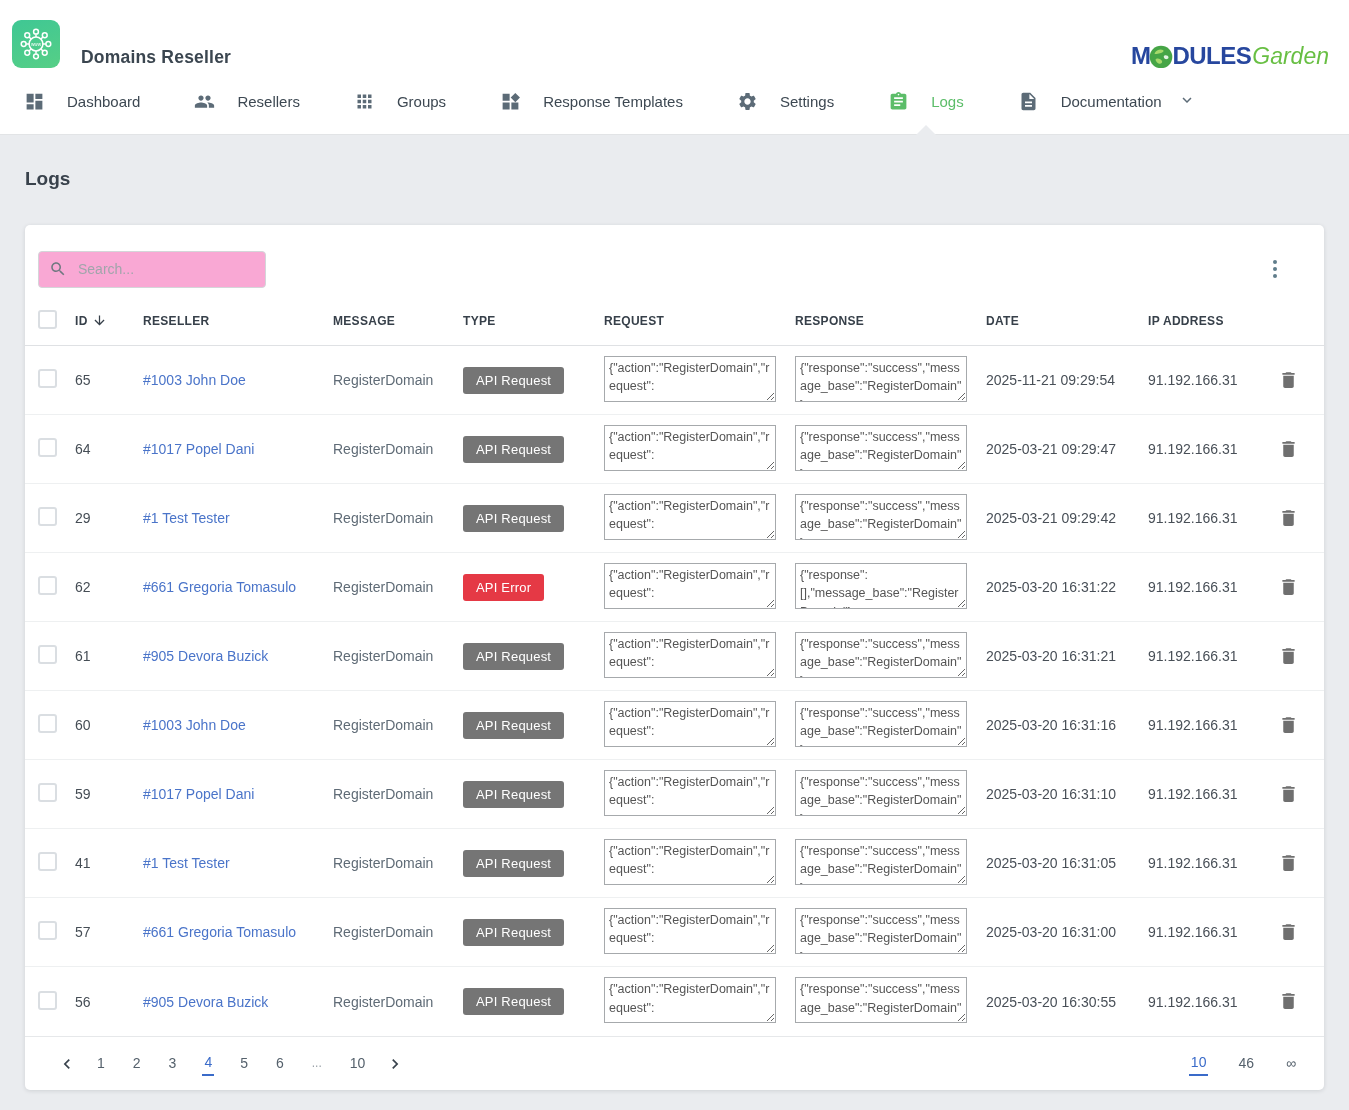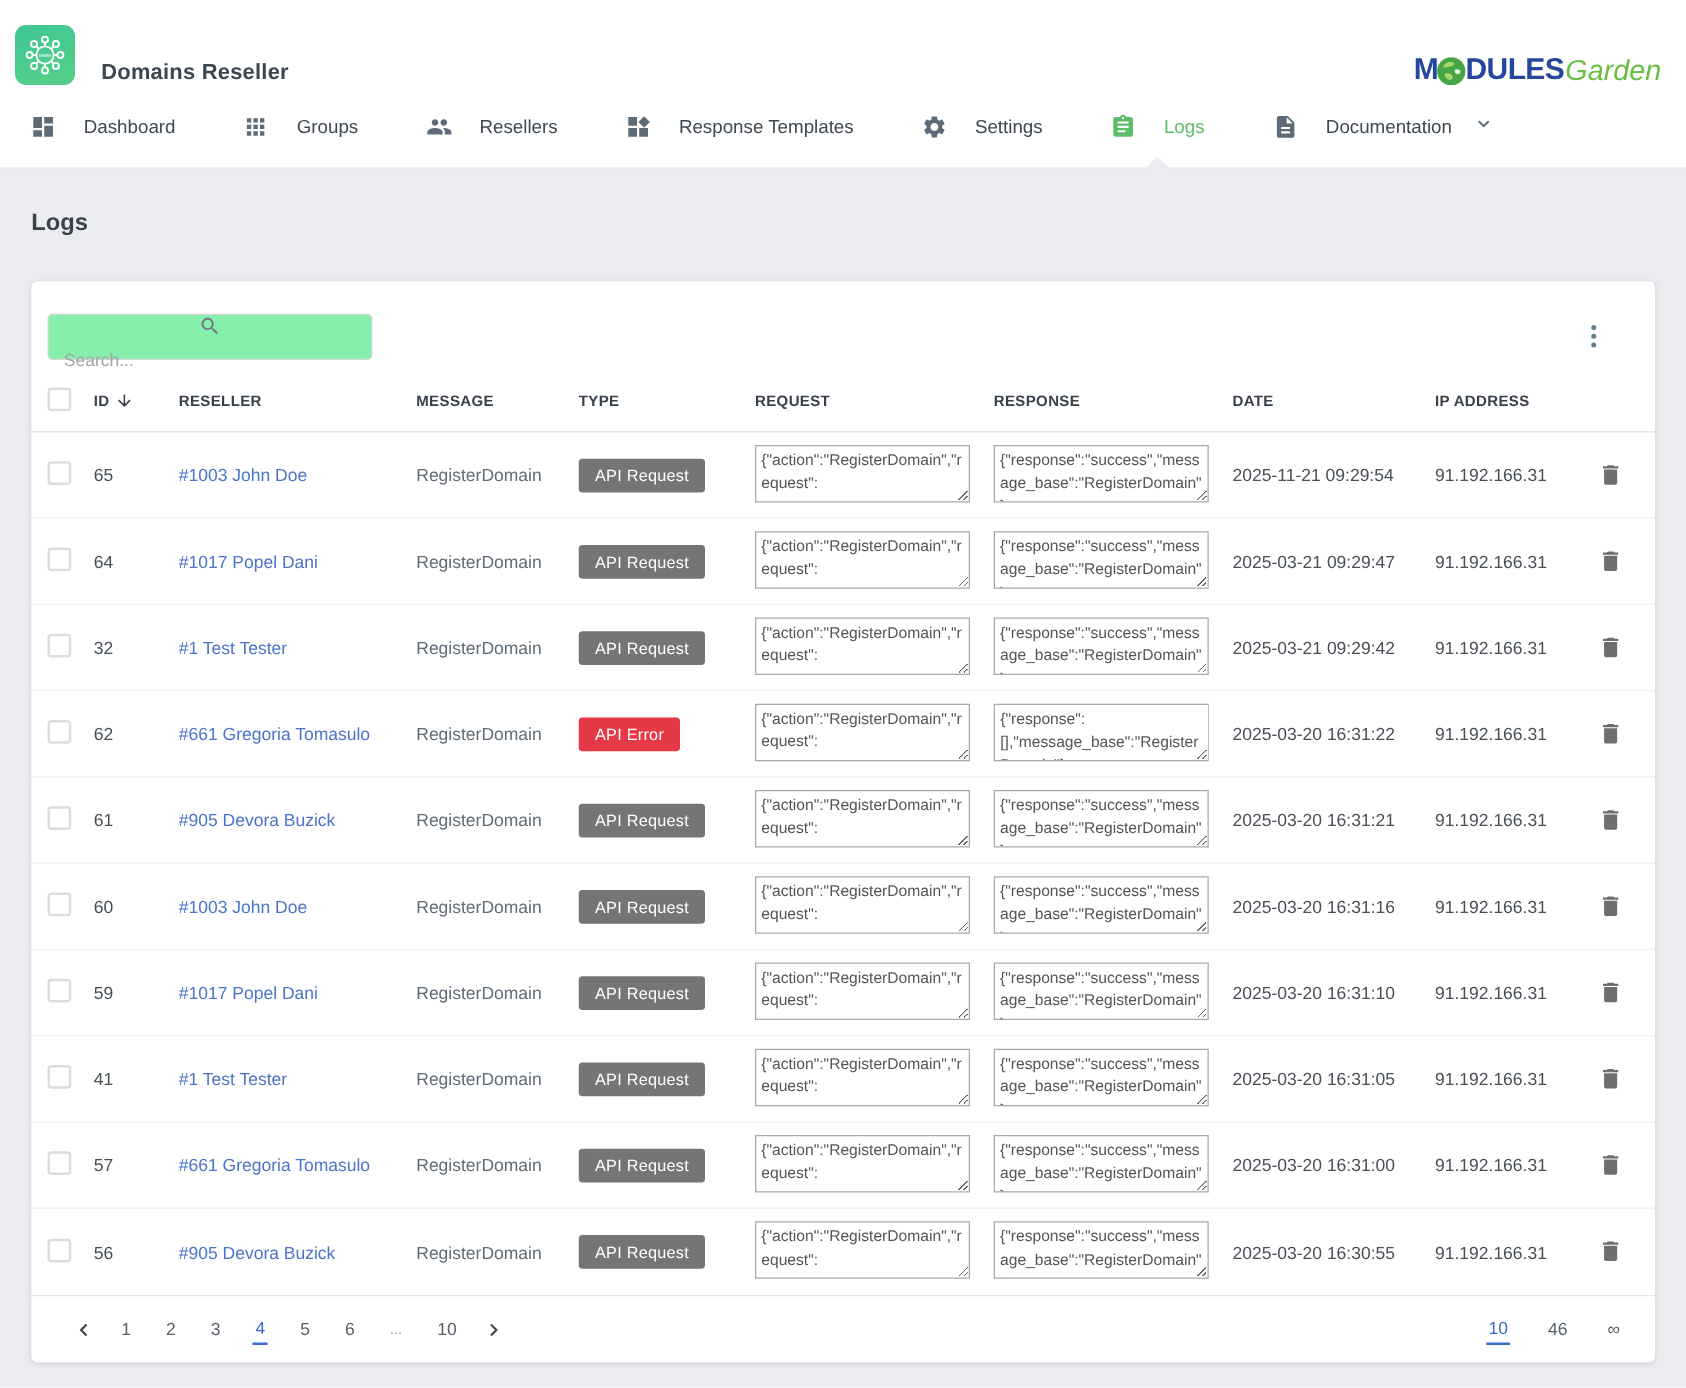--- a/index.html
+++ b/index.html
@@ -57,22 +57,22 @@
   .page-title { font-size:19px; font-weight:bold; color:#39424c; margin:13px 0 0 0; }
 
   .card {
     margin-top:35px; background:#fff; border-radius:5px;
     box-shadow:0 1px 4px rgba(20,30,40,.13);
   }
 
   
   .card-toolbar { display:flex; align-items:center; padding:17px 13px 0 13px; height:71px; }
   .search-box {
-    width:260px; height:37px; border:1px solid #d4d6d9; border-radius:4px;
-    display:flex; align-items:center; padding:0 10px; gap:9px; background:#86efac;flex-direction:column;
+    width:228px; height:37px; border:1px solid #d4d6d9; border-radius:4px;
+    display:flex; align-items:center; padding:0 10px; gap:9px; background:#f9a8d4;
   }
   .search-box svg { width:18px; height:18px; fill:#6f7880; flex:none; }
   .search-box input { border:0; outline:0; font-size:14px; color:#444; width:100%; background:transparent; font-family:"Liberation Sans",sans-serif; }
   .search-box input::placeholder { color:#a0a5ab; }
   .kebab { margin-left:auto; margin-right:30px; display:flex; flex-direction:column; gap:3px; cursor:pointer; padding:4px; }
   .kebab .dot { width:4px; height:4px; border-radius:50%; background:#607d8b; }
 
   
   .thead,.trow {
     display:grid;
@@ -180,32 +180,32 @@
     <span class="nav-ic">
       <svg viewBox="0 0 24 24">
           <path d="M3 13h8V3H3v10zm0 8h8v-6H3v6zm10 0h8V11h-8v10zm0-18v6h8V3h-8z"></path>
         </svg>
     </span>
     <span>Dashboard</span>
   </div>
   <div class="nav-item">
     <span class="nav-ic">
       <svg viewBox="0 0 24 24">
+          <path d="M16 11c1.66 0 2.99-1.34 2.99-3S17.66 5 16 5c-1.66 0-3 1.34-3 3s1.34 3 3 3zm-8 0c1.66 0 2.99-1.34 2.99-3S9.66 5 8 5C6.34 5 5 6.34 5 8s1.34 3 3 3zm0 2c-2.33 0-7 1.17-7 3.5V19h14v-2.5c0-2.33-4.67-3.5-7-3.5zm8 0c-.29 0-.62.02-.97.05 1.16.84 1.97 1.97 1.97 3.45V19h6v-2.5c0-2.33-4.67-3.5-7-3.5z"></path>
+        </svg>
+    </span>
+    <span>Resellers</span>
+  </div>
+  <div class="nav-item">
+    <span class="nav-ic">
+      <svg viewBox="0 0 24 24">
           <path d="M4 8h4V4H4v4zm6 0h4V4h-4v4zm6-4v4h4V4h-4zM4 14h4v-4H4v4zm6 0h4v-4h-4v4zm6 0h4v-4h-4v4zM4 20h4v-4H4v4zm6 0h4v-4h-4v4zm6 0h4v-4h-4v4z"></path>
         </svg>
     </span>
     <span>Groups</span>
-  </div>
-  <div class="nav-item">
-    <span class="nav-ic">
-      <svg viewBox="0 0 24 24">
-          <path d="M16 11c1.66 0 2.99-1.34 2.99-3S17.66 5 16 5c-1.66 0-3 1.34-3 3s1.34 3 3 3zm-8 0c1.66 0 2.99-1.34 2.99-3S9.66 5 8 5C6.34 5 5 6.34 5 8s1.34 3 3 3zm0 2c-2.33 0-7 1.17-7 3.5V19h14v-2.5c0-2.33-4.67-3.5-7-3.5zm8 0c-.29 0-.62.02-.97.05 1.16.84 1.97 1.97 1.97 3.45V19h6v-2.5c0-2.33-4.67-3.5-7-3.5z"></path>
-        </svg>
-    </span>
-    <span>Resellers</span>
   </div>
   <div class="nav-item">
     <span class="nav-ic">
       <svg viewBox="0 0 24 24">
           <path d="M3 3h8v8H3zM3 13h8v8H3zM13 13h8v8h-8zM17.5 2.2l5.3 5.3-5.3 5.3-5.3-5.3z"></path>
         </svg>
     </span>
     <span>Response Templates</span>
   </div>
   <div class="nav-item">
@@ -306,21 +306,21 @@
         <div class="c-ip">91.192.166.31</div>
         <div><span class="trash">
           <svg viewBox="0 0 24 24">
                 <path d="M6 19c0 1.1.9 2 2 2h8c1.1 0 2-.9 2-2V7H6v12zM19 4h-3.5l-1-1h-5l-1 1H5v2h14V4z"></path>
               </svg>
         </span></div>
       </div>
 
       <div class="trow">
         <div><span class="checkbox"></span></div>
-        <div class="c-id">32</div>
+        <div class="c-id">29</div>
         <div><a class="link">#1 Test Tester</a></div>
         <div class="c-message">RegisterDomain</div>
         <div><span class="badge badge-request">API Request</span></div>
         <div><textarea class="ta ta-request" spellcheck="false" style="">{"action":"RegisterDomain","request":</textarea></div>
         <div><textarea class="ta ta-response" spellcheck="false" style="">{"response":"success","message_base":"RegisterDomain"}</textarea></div>
         <div class="c-date">2025-03-21 09:29:42</div>
         <div class="c-ip">91.192.166.31</div>
         <div><span class="trash">
           <svg viewBox="0 0 24 24">
                 <path d="M6 19c0 1.1.9 2 2 2h8c1.1 0 2-.9 2-2V7H6v12zM19 4h-3.5l-1-1h-5l-1 1H5v2h14V4z"></path>

